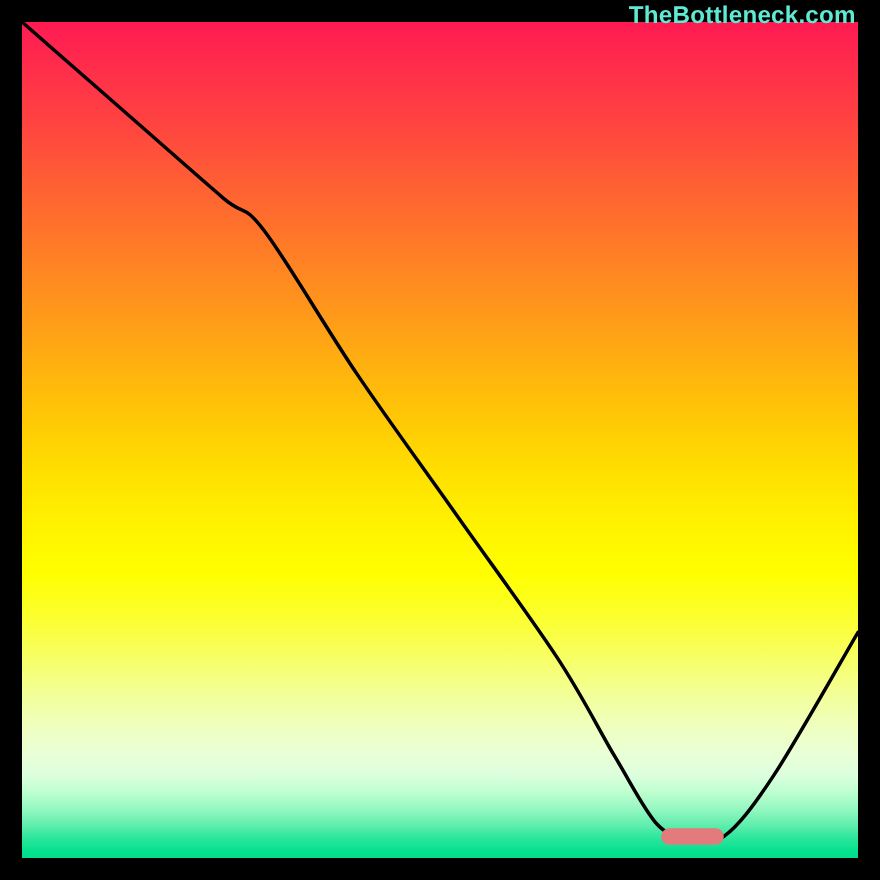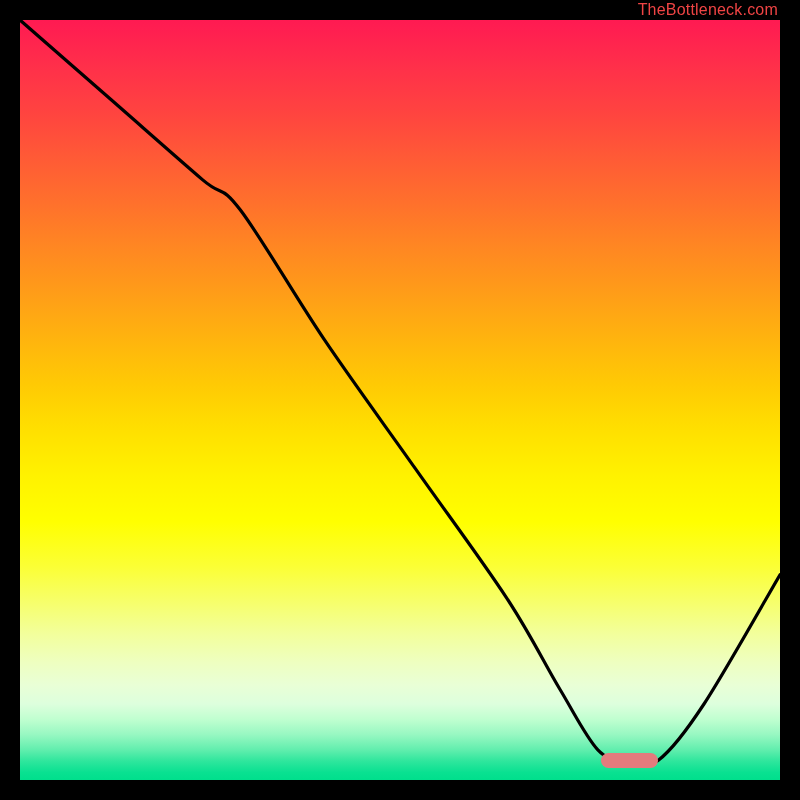--- a/index.html
+++ b/index.html
@@ -62,24 +62,24 @@
   }
   .marker {
     position: absolute;
     background: #e37b7d;
     border-radius: 10px;
   }
   .watermark {
     position: absolute;
     top: 1px;
     right: 22px;
-    color: #ef4444;
-    font-size: 16px;
+    color: #5eead4;
+    font-size: 22px;
     letter-spacing: 0.2px;
-    font-weight: 400;
+    font-weight: 700;
   }
 </style>
 </head>
 <body>
 
 <div class="frame">
   <div class="plot-area"></div>
 
   <svg class="curve" viewBox="0 0 760 760" preserveAspectRatio="none">
     <path id="curve-path" fill="none" stroke="#000" stroke-width="3.2" stroke-linecap="round" d="M 0.0 0.0 C 15.2 13.3, 60.8 53.2, 91.2 79.8 C 121.6 106.4, 160.9 141.2, 182.4 159.6 C 203.9 178.0, 200.1 163.4, 220.4 190.0 C 240.7 216.6, 274.9 276.1, 304.0 319.2 C 333.1 362.3, 364.8 405.3, 395.2 448.4 C 425.6 491.5, 462.3 540.9, 486.4 577.6 C 510.5 614.3, 524.4 643.5, 539.6 668.8 C 554.8 694.1, 566.2 717.4, 577.6 729.6 C 589.0 741.8, 597.9 740.0, 608.0 741.8 C 618.1 743.5, 625.7 749.9, 638.4 740.2 C 651.1 730.6, 663.7 714.9, 684.0 684.0 C 704.3 653.1, 747.3 576.3, 760.0 554.8"></path>

